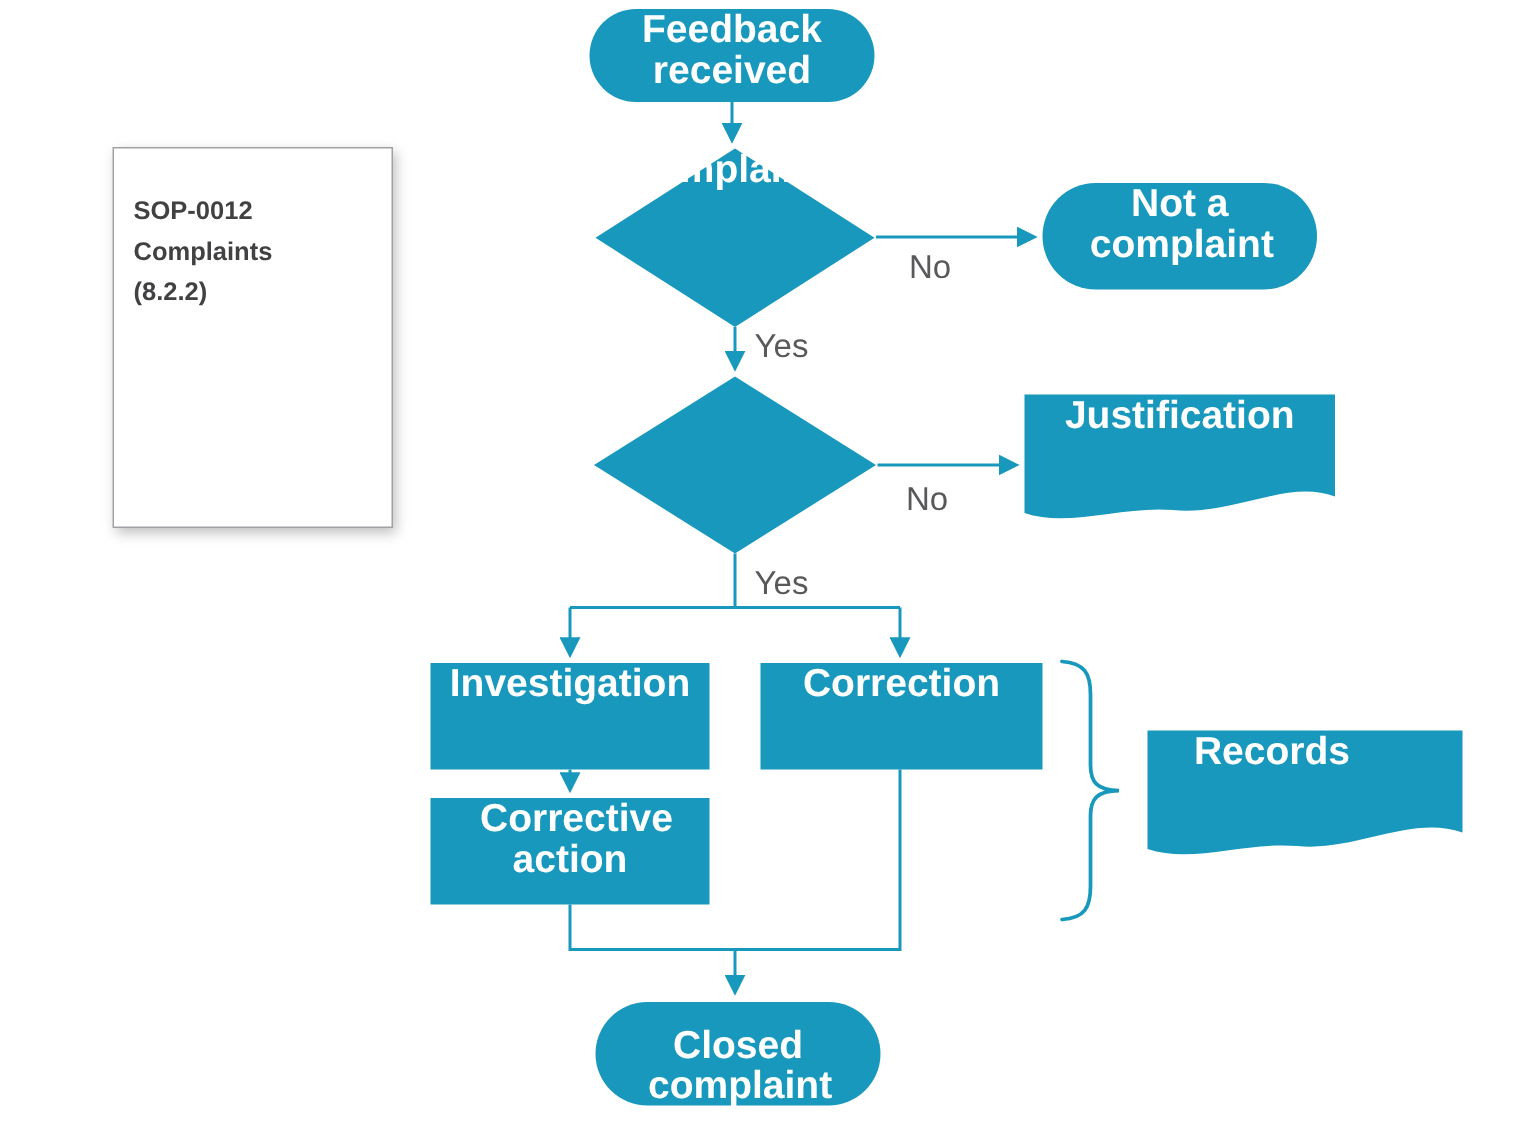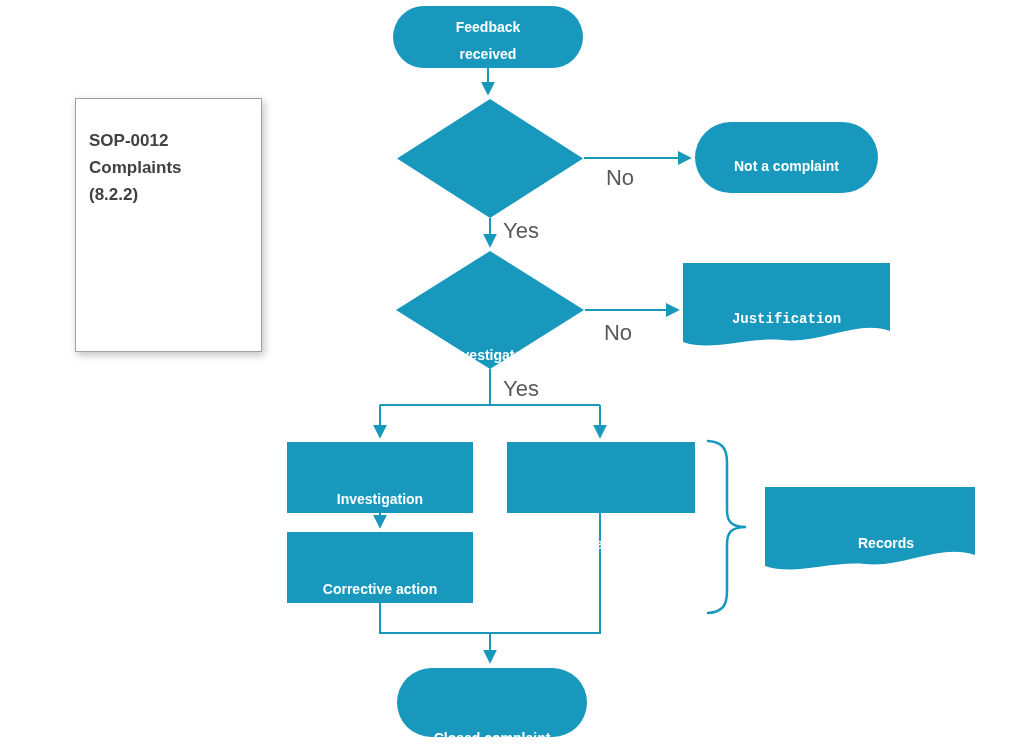--- a/index.html
+++ b/index.html
@@ -13,23 +13,23 @@
   .canvas{
     position:relative;width:1024px;height:747px;overflow:hidden;
     background:var(--background);
     font-family:"Liberation Sans",sans-serif;
   }
   .canvas svg{position:absolute;left:0;top:0;z-index:1;}
   .shape{fill:var(--accent);stroke:none;}
   .connector{stroke:var(--accent);stroke-width:2;fill:none;}
   .brace{stroke:var(--accent);stroke-width:2.5;fill:none;stroke-linecap:round;}
   .shape-label{
-    position:absolute;display:flex;align-items:flex-end;justify-content:center;
+    position:absolute;display:flex;align-items:flex-start;justify-content:center;
     text-align:center;color:var(--shape-text);font-weight:700;
-    font-size:14px;line-height:27px;z-index:2;pointer-events:none;
+    font-size:26px;line-height:27px;z-index:2;pointer-events:none;
   }
   .edge-label{
     position:absolute;color:var(--edge-label-text);
     font-size:22px;font-weight:500;text-align:center;z-index:2;
   }
   .note-page{
     position:absolute;left:75px;top:98px;width:185px;height:252px;
     background:#fff;border:1px solid #9fa1a4;
     box-shadow:2px 3px 8px rgba(0,0,0,.25);z-index:2;
   }
@@ -72,39 +72,39 @@
     <rect class="shape" x="287" y="442" width="186" height="71"></rect>
     <rect class="shape" x="507" y="442" width="188" height="71"></rect>
     <rect class="shape" x="287" y="532" width="186" height="71"></rect>
     <path class="shape" d="M765,487 H975 V555 C941,543 903,568 865,564 C830,561 795,576 765,566 Z"></path>
     <rect class="shape" x="397" y="668" width="190" height="69" rx="34.5" ry="34.5"></rect>
   </svg>
 
   <div class="shape-label" style="left:393px;top:6px;width:190px;height:62px;">
     <span style="width:120px;">Feedback received</span>
   </div>
+  <div class="shape-label" style="left:397px;top:99px;width:186px;height:119px;">
+    <span>Complaint?</span>
+  </div>
   <div class="shape-label" style="left:695px;top:122px;width:183px;height:58px;">
     <span style="width:120px;">Not a complaint</span>
   </div>
-  <div class="shape-label" style="left:396px;top:251px;width:188px;height:118px;">
-    <span>Investigate?</span>
-  </div>
-  <div class="shape-label" style="left:683px;top:263px;width:207px;height:70px;font-family:Liberation Mono, monospace;">
+  <div class="shape-label" style="left:683px;top:263px;width:207px;height:70px;">
     <span>Justification</span>
   </div>
   <div class="shape-label" style="left:287px;top:442px;width:186px;height:71px;">
     <span>Investigation</span>
   </div>
-  <div class="shape-label" style="left:507px;top:442px;width:188px;height:71px;margin-top:45px;">
+  <div class="shape-label" style="left:507px;top:442px;width:188px;height:71px;">
     <span>Correction</span>
   </div>
   <div class="shape-label" style="left:287px;top:532px;width:186px;height:71px;">
     <span style="width:120px;">Corrective action</span>
   </div>
-  <div class="shape-label" style="left:765px;top:487px;width:210px;height:70px;padding-left:16px;">
+  <div class="shape-label" style="left:727px;top:487px;width:210px;height:70px;padding-left:16px;">
     <span>Records</span>
   </div>
   <div class="shape-label" style="left:397px;top:668px;width:190px;height:69px;margin-top:15px;">
     <span style="width:120px;">Closed complaint</span>
   </div>
 
   <div class="edge-label" style="left:600px;top:165px;width:40px;">No</div>
   <div class="edge-label" style="left:499px;top:218px;width:44px;">Yes</div>
   <div class="edge-label" style="left:598px;top:320px;width:40px;">No</div>
   <div class="edge-label" style="left:499px;top:376px;width:44px;">Yes</div>

